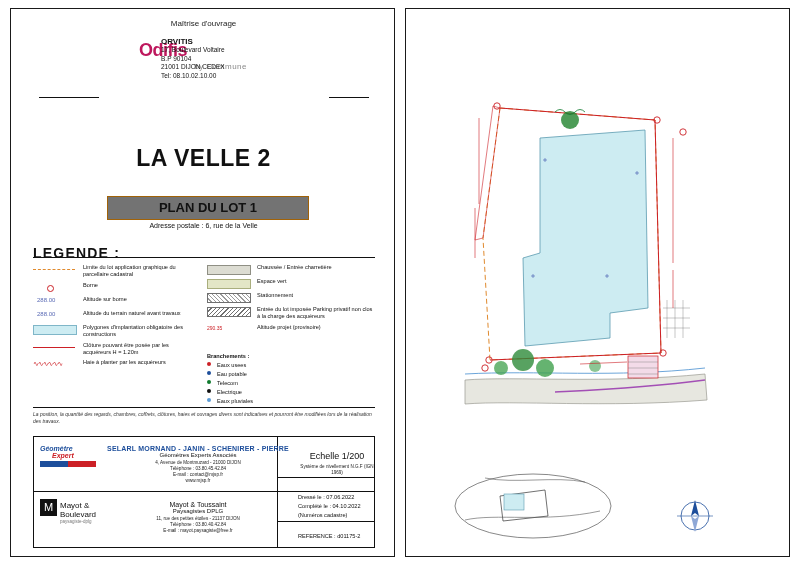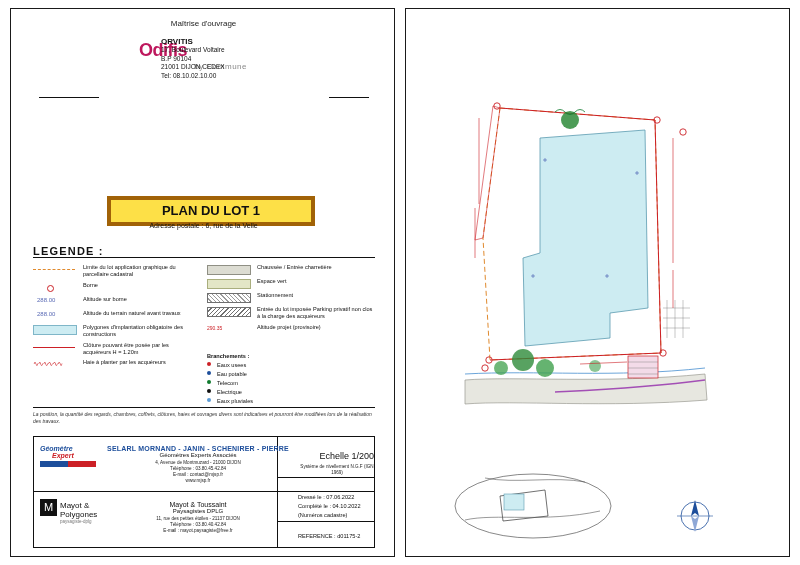--- a/index.html
+++ b/index.html
@@ -17,26 +17,26 @@
   .logo{position:absolute;left:100px;top:0;width:120px;}
   .odifis{font-family:"Liberation Sans",sans-serif;font-size:18px;font-weight:bold;color:#be185d;letter-spacing:-.5px;line-height:27px;}
   .byorvitis{font-size:8px;color:#8a8a8a;text-align:right;width:108px;margin-top:-2px;letter-spacing:.5px;}
   .addr{position:absolute;left:122px;top:1px;font-size:6.5px;line-height:8.4px;color:#111;}
   .addr b{font-size:8px;}
   .rule{position:absolute;left:28px;height:0;border-top:1px solid #111;}
   .rule1{top:88px;width:60px;}
   .rule2{left:318px;top:88px;width:40px;}
   .commune{position:absolute;left:0;top:96px;width:385px;text-align:center;font-size:8.5px;color:#111;}
   .title{position:absolute;left:0;top:136px;width:385px;text-align:center;font-size:23px;font-weight:bold;letter-spacing:.5px;color:#111;}
-  .plan-box{position:absolute;left:96px;top:187px;width:200px;height:22px;background:#fde047;border:4px solid #a16207;}
+  .plan-box{position:absolute;left:96px;top:187px;width:200px;height:22px;background:#737373;border:1px solid #a16207;}
   .plan-box span{display:block;text-align:center;font-size:13px;font-weight:bold;line-height:22px;color:#111;}
   .postal{position:absolute;left:0;top:213px;width:385px;text-align:center;font-size:7px;color:#111;}
 
   
-  .legend-title{position:absolute;left:22px;top:236px;font-size:11px;font-weight:bold;letter-spacing:1.2px;color:#111;}
+  .legend-title{position:absolute;left:22px;top:236px;font-size:14px;font-weight:bold;letter-spacing:1.2px;color:#111;}
   .legend-rule{position:absolute;left:22px;top:248px;width:342px;border-top:1px solid #111;}
   .legend-rule2{position:absolute;left:22px;top:398px;width:342px;border-top:1px solid #111;}
   .lg-col{position:absolute;font-size:5.6px;color:#111;line-height:7.4px;}
   .lgA{left:22px;top:255px;width:160px;}
   .lgB{left:196px;top:255px;width:170px;}
   .lrow{position:relative;min-height:11px;margin-bottom:3px;}
   .lrow .sym{position:absolute;left:0;top:1px;width:42px;height:8px;}
   .lrow .txt{margin-left:50px;display:block;}
   .sym-dash{border-top:1px dashed #e08a2e;margin-top:4px;}
   .sym-dot{width:5px;height:5px;border:1px solid #cc2026;border-radius:50%;margin-left:14px;margin-top:2px;}
@@ -69,21 +69,21 @@
   .mt-logo{position:absolute;left:6px;top:62px;width:60px;}
   .mt-logo .sq{width:17px;height:17px;background:#111;color:#fff;font-size:11px;text-align:center;line-height:17px;}
   .mt-logo .n1{font-size:8px;color:#111;margin-left:20px;margin-top:-15px;}
   .mt-logo .n2{font-size:8px;color:#111;margin-left:20px;}
   .mt-logo .n3{font-size:4.5px;color:#777;margin-left:20px;}
   .mt{position:absolute;left:70px;top:64px;width:188px;text-align:center;}
   .mt .m1{font-size:7px;color:#111;}
   .mt .m2{font-size:6px;color:#111;}
   .mt .m3{font-size:4.6px;color:#222;line-height:6px;margin-top:2px;}
   .scale{position:absolute;left:266px;top:14px;width:74px;text-align:center;}
-  .scale .s1{font-size:9px;color:#111;text-align:right;}
+  .scale .s1{font-size:9px;color:#111;}
   .scale .s2{font-size:4.6px;color:#222;line-height:6px;margin-top:3px;}
   .dates{position:absolute;left:264px;top:56px;width:78px;font-size:5.6px;line-height:9px;color:#111;}
   .ref{position:absolute;left:264px;top:96px;font-size:5.6px;color:#111;}
 
   
   .plan{position:absolute;left:405px;top:8px;width:385px;height:549px;}
   .plan svg{display:block;}
 </style>
 </head>
 <body>
@@ -104,20 +104,21 @@
         <span>17, Boulevard Voltaire</span><br>
         <span>B.P 90104</span><br>
         <span>21001 DIJON CEDEX</span><br>
         <span>Tel: 08.10.02.10.00</span>
       </div>
     </div>
 
     <div class="rule rule1"></div>
     <div class="rule rule2"></div>
 
+    <div class="title">LA VELLE 2</div>
 
     <div class="plan-box">
       <span>PLAN DU LOT 1</span>
     </div>
     <div class="postal">Adresse postale : 6, rue de la Velle</div>
 
     <div class="legend-title">LEGENDE :</div>
     <div class="legend-rule"></div>
 
     <div class="lg-col lgA">
@@ -211,21 +212,21 @@
           <span>4, Avenue de Montmuzard - 21000 DIJON</span><br>
           <span>Téléphone : 03.80.45.42.84</span><br>
           <span>E-mail : contact@mjsp.fr</span><br>
           <span>www.mjsp.fr</span>
         </div>
       </div>
 
       <div class="mt-logo">
         <div class="sq">M</div>
         <div class="n1">Mayot &amp;</div>
-        <div class="n2">Polygones</div>
+        <div class="n2">Boulevard</div>
         <div class="n3">paysagiste-dplg</div>
       </div>
       <div class="mt">
         <div class="m1">Mayot &amp; Toussaint</div>
         <div class="m2">Paysagistes DPLG</div>
         <div class="m3">
           <span>11, rue des petites étoiles - 21137 DIJON</span><br>
           <span>Téléphone : 03.80.40.42.84</span><br>
           <span>E-mail : mayot.paysagiste@free.fr</span>
         </div>

